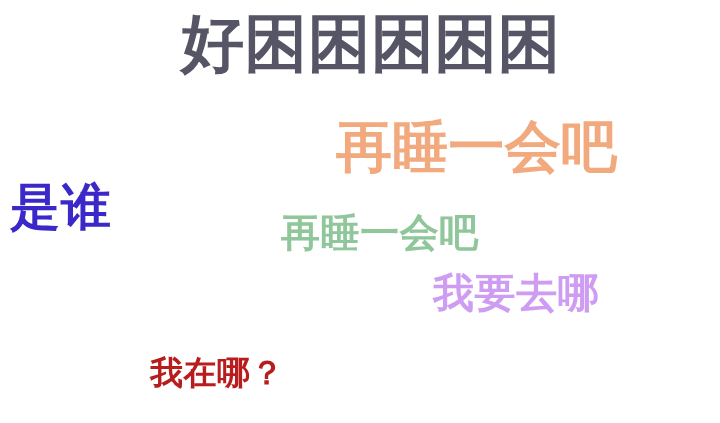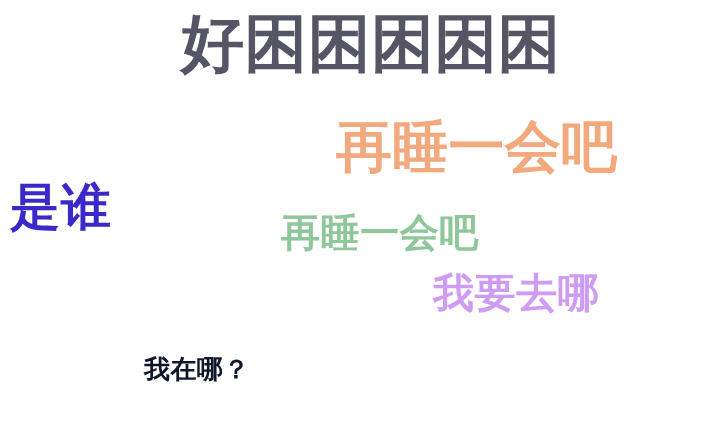--- a/index.html
+++ b/index.html
@@ -72,24 +72,24 @@
   .t-where-go {
     left: 433px;
     top: 273px;
     font-size: 41px;
     color: #ce9cf2;
     letter-spacing: 0.015em;
   }
 
   
   .t-where-am-i {
-    left: 144px;
+    left: 150px;
     top: 356px;
-    font-size: 26px;
-    color: #0f172a;
+    font-size: 33px;
+    color: #b91c1c;
     letter-spacing: 0.015em;
   }
 </style>
 </head>
 <body>
 
 <div id="canvas">
 
   <div class="text-item t-sleepy">好困困困困困</div>
 

